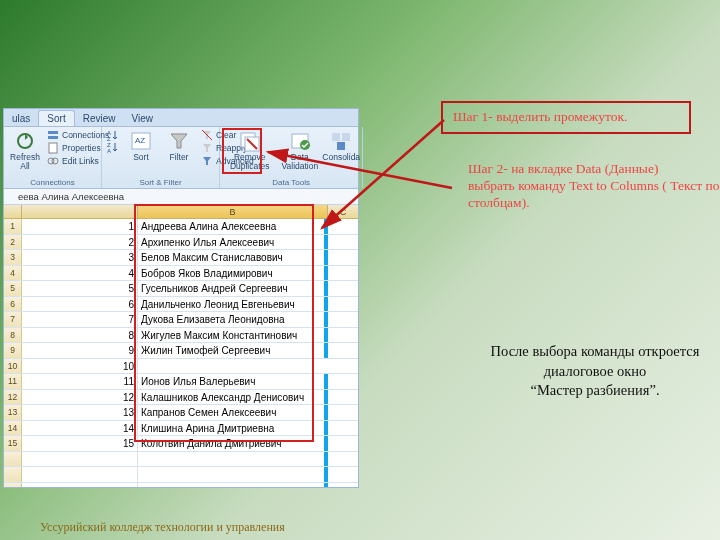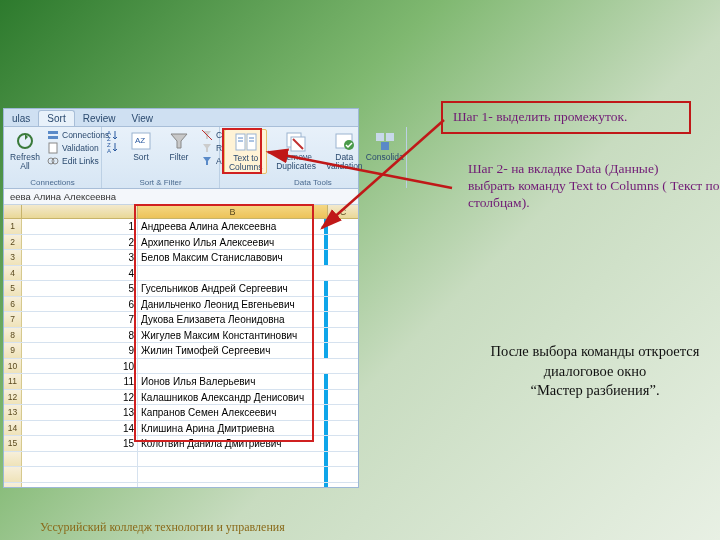--- a/index.html
+++ b/index.html
@@ -64,21 +64,21 @@
   }
   .btn-lg .ico { width:24px; height:22px; }
   .btn-lg span { font-size:8.5px; text-align:center; line-height:1.05; }
   .btn-sm { display:flex; align-items:center; gap:3px; font-size:8.5px; padding:0 1px; cursor:pointer; }
   .btn-sm .ico-s { width:12px; height:12px; }
   .col-stack { display:flex; flex-direction:column; gap:1px; }
   .ico, .ico-s { display:inline-block; }
 
   .formula-bar {
     height:16px; background:#f4f7fb; border-bottom:1px solid #c5d4e4;
-    display:flex; align-items:center; font-size:9.5px; padding-left:6px; color:#333;
+    display:flex; align-items:center; font-size:9.5px; padding-left:14px; color:#333;
   }
   .col-headers {
     height:14px; display:flex; background:linear-gradient(#f3e9cd,#e9d897);
     border-bottom:1px solid #c7b46b; font-size:9px; color:#5b4a1f;
   }
   .col-headers .rowhdr { width:18px; border-right:1px solid #c7b46b; }
   .col-headers .colB { flex:0 0 190px; border-right:1px solid #c7b46b; text-align:center; line-height:14px; background:linear-gradient(#f5d884,#ecc35a);}
   .col-headers .colC { flex:1; text-align:center; line-height:14px; }
   .grid { height: calc(100% - 110px); overflow:hidden; background:#fff; }
   .row { display:flex; height:15.5px; border-bottom:1px solid #d6e2ef; }
@@ -94,21 +94,21 @@
   
   svg.arrows { position:absolute; left:0; top:0; width:720px; height:540px; pointer-events:none; }
 
   
   .callout {
     position:absolute;
     border:2px solid #c01818;
     background: transparent;
     padding: 6px 10px;
     font-size:13.5px;
-    color:#701a75;
+    color:#ef4444;
     line-height:1.25;
     font-family: Georgia, 'Times New Roman', serif;
   }
   .callout1 { left:441px; top:101px; width:250px; }
   .callout2 { left:468px; top:161px; width:258px; border:none; padding:0; }
   .bottom-note {
     position:absolute; left:470px; top:342px; width:250px;
     font-size:14.5px; color:#111; text-align:center; line-height:1.35;
     font-family: Georgia, 'Times New Roman', serif;
   }
@@ -147,21 +147,21 @@
               <span class="ico-s"><svg width="12" height="12">
                   <rect x="1" y="2" width="10" height="3" fill="#5a8ac8"></rect>
                   <rect x="1" y="7" width="10" height="3" fill="#5a8ac8"></rect>
                 </svg></span>
               <span>Connections</span>
             </div>
           <div class="btn-sm">
               <span class="ico-s"><svg width="12" height="12">
                   <rect x="2" y="1" width="8" height="10" fill="#fff" stroke="#888"></rect>
                 </svg></span>
-              <span>Validation</span>
+              <span>Properties</span>
             </div>
           <div class="btn-sm">
               <span class="ico-s"><svg width="12" height="12">
                   <circle cx="4" cy="6" r="3" fill="none" stroke="#888"></circle>
                   <circle cx="8" cy="6" r="3" fill="none" stroke="#888"></circle>
                 </svg></span>
               <span>Edit Links</span>
             </div>
         </div>
       </div>
@@ -219,31 +219,20 @@
                 </svg></span>
               <span>Advanced</span>
             </div>
         </div>
       </div>
       <div class="grp-label">Sort &amp; Filter</div>
     </div>
 
     <div class="grp" style="flex:1">
       <div class="grp-items">
-        <div class="btn-lg" style="background:#fff3d6;border:1px solid #e6c06a;">
-          <span class="ico"><svg width="24" height="22">
-                <rect x="2" y="3" width="9" height="16" fill="#fff" stroke="#9bb4d0"></rect>
-                <rect x="13" y="3" width="9" height="16" fill="#fff" stroke="#9bb4d0"></rect>
-                <line x1="4" y1="7" x2="9" y2="7" stroke="#5a8ac8"></line>
-                <line x1="4" y1="10" x2="9" y2="10" stroke="#5a8ac8"></line>
-                <line x1="15" y1="7" x2="20" y2="7" stroke="#5a8ac8"></line>
-                <line x1="15" y1="10" x2="20" y2="10" stroke="#5a8ac8"></line>
-              </svg></span>
-          <span>Text to Columns</span>
-        </div>
         <div class="btn-lg">
           <span class="ico"><svg width="24" height="22">
                 <rect x="3" y="3" width="14" height="14" fill="#fff" stroke="#9bb4d0"></rect>
                 <rect x="7" y="7" width="14" height="14" fill="#fff" stroke="#9bb4d0"></rect>
                 <line x1="9" y1="9" x2="19" y2="19" stroke="#c03030" stroke-width="2"></line>
               </svg></span>
           <span>Remove Duplicates</span>
         </div>
         <div class="btn-lg">
           <span class="ico"><svg width="24" height="22">
@@ -290,20 +279,21 @@
       </div>
       <div class="row">
         <div class="rh">3</div>
         <div style="width: 116px; border-right: 1px solid rgb(214, 226, 239); font-size: 10px; text-align: right; padding-right: 3px; line-height: 15px;">3</div>
         <div class="cB">Белов Максим Станиславович</div>
         <div class="cC"></div>
       </div>
       <div class="row">
         <div class="rh">4</div>
         <div style="width: 116px; border-right: 1px solid rgb(214, 226, 239); font-size: 10px; text-align: right; padding-right: 3px; line-height: 15px;">4</div>
+        <div class="cB">Бобров Яков Владимирович</div>
         <div class="cC"></div>
       </div>
       <div class="row">
         <div class="rh">5</div>
         <div style="width: 116px; border-right: 1px solid rgb(214, 226, 239); font-size: 10px; text-align: right; padding-right: 3px; line-height: 15px;">5</div>
         <div class="cB">Гусельников Андрей Сергеевич</div>
         <div class="cC"></div>
       </div>
       <div class="row">
         <div class="rh">6</div>

